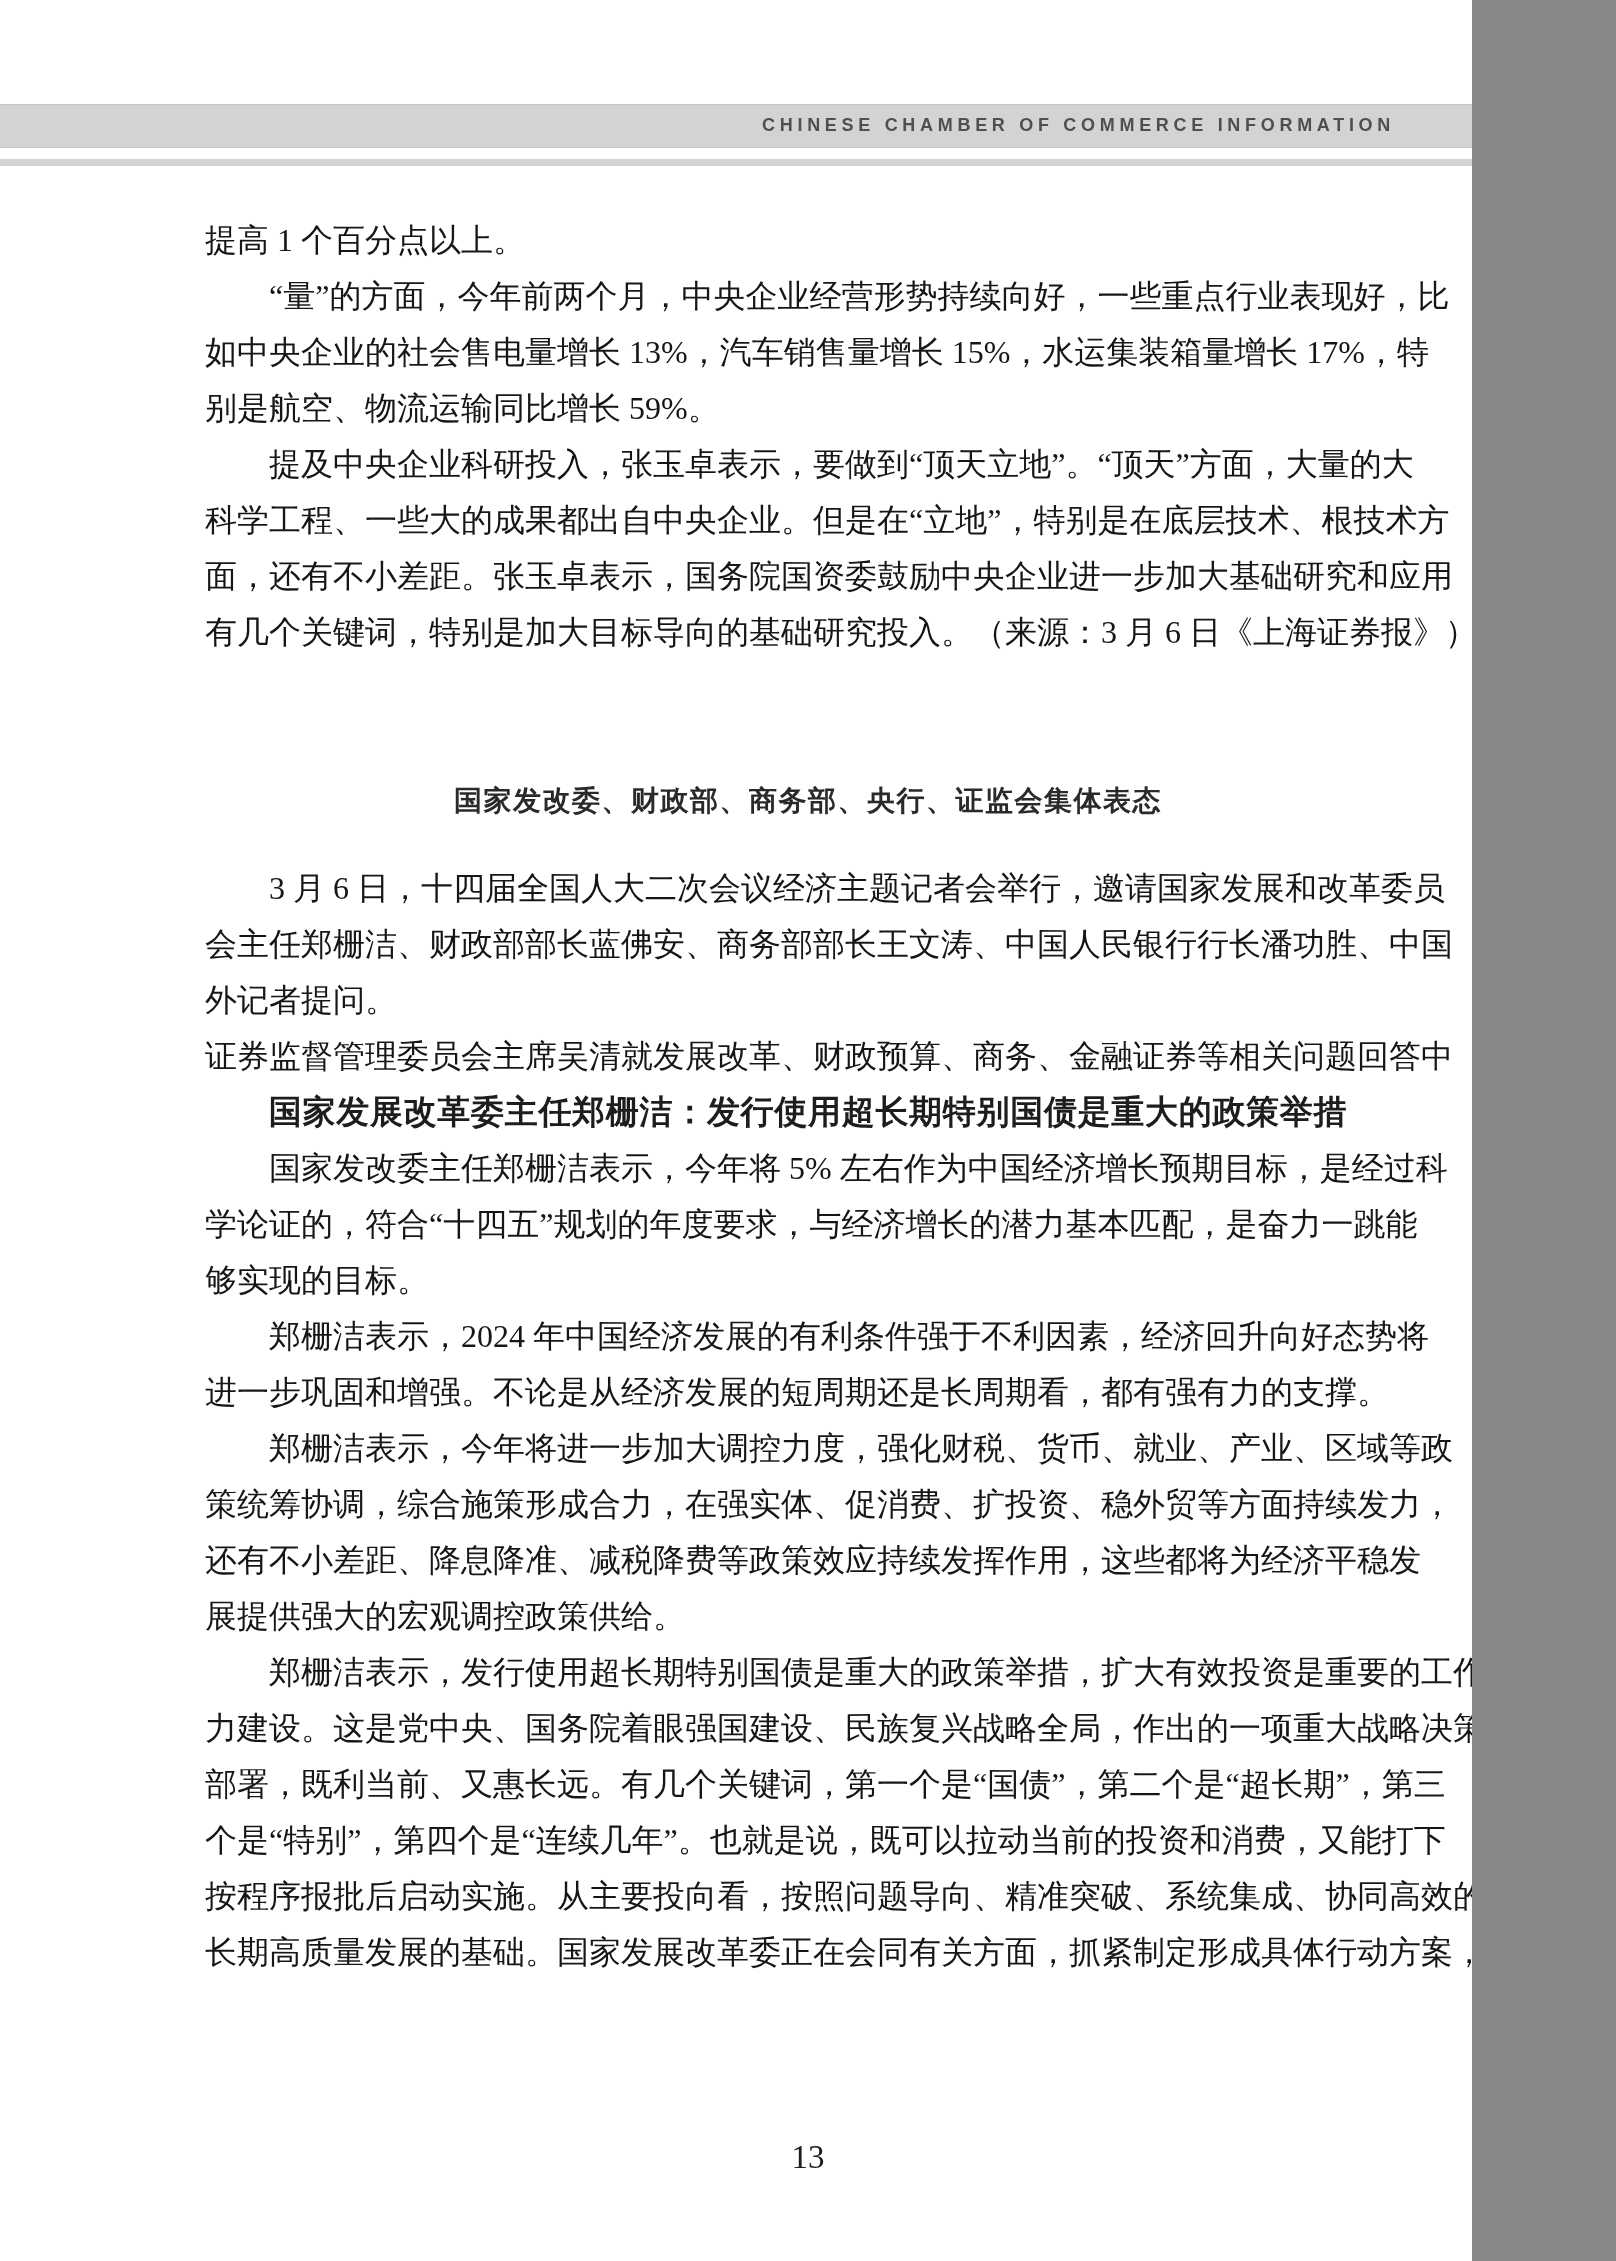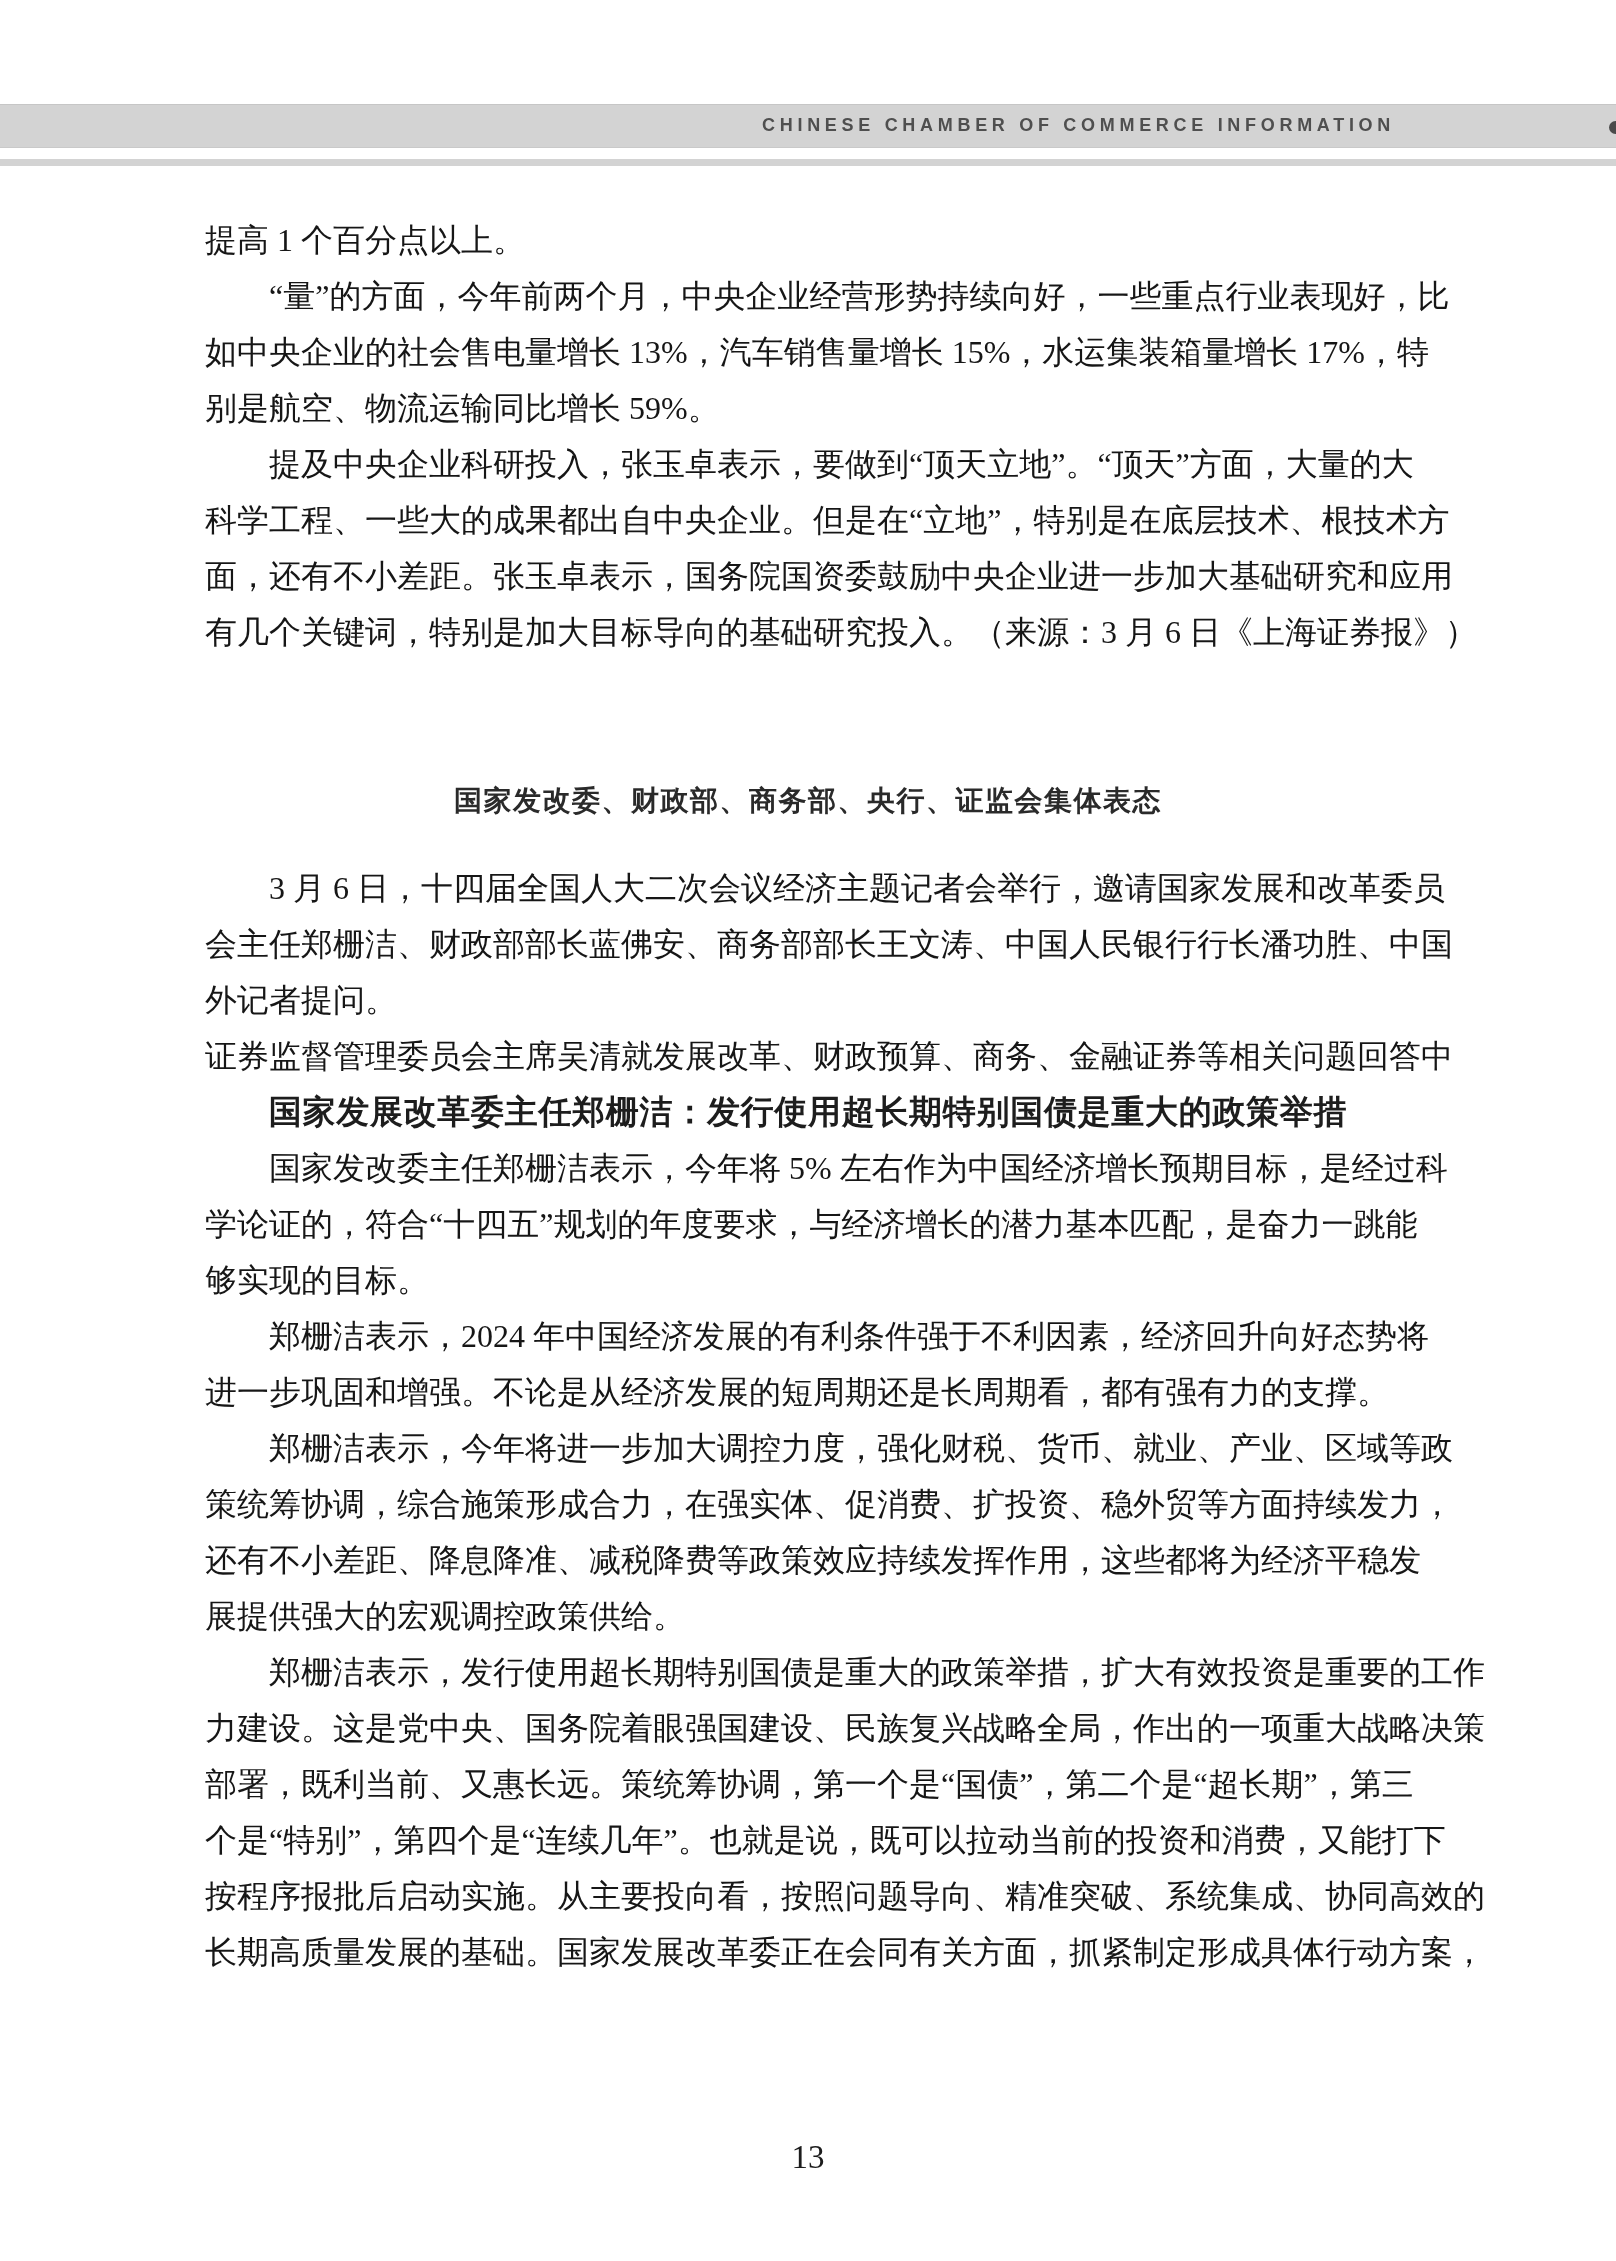--- a/index.html
+++ b/index.html
@@ -1,18 +1,18 @@
 <!DOCTYPE html>
 <html style="font-size:11.6px"><head>
 <meta charset="utf-8">
 <style>
   html,body{margin:0;padding:0;background:#888;}
   #page{
     position:relative;
-    width:1616px;height:2261px;
+    width:1472px;height:2261px;
     background:#ffffff;
     overflow:hidden;
     font-family:"Liberation Serif","DejaVu Serif",serif;
     color:#161616;
   }
   
   .band1{
     position:absolute;left:0;top:104px;width:1616px;height:44px;
     background:#d3d3d3;
     border-top:1.5px solid #c6c6c6;border-bottom:1.5px solid #c9c9c9;
@@ -102,21 +102,21 @@
       <div class="line">学论证的，符合“十四五”规划的年度要求，与经济增长的潜力基本匹配，是奋力一跳能</div>
       <div class="line noj">够实现的目标。</div>
       <div class="line ind">郑栅洁表示，2024 年中国经济发展的有利条件强于不利因素，经济回升向好态势将</div>
       <div class="line noj">进一步巩固和增强。不论是从经济发展的短周期还是长周期看，都有强有力的支撑。</div>
       <div class="line ind">郑栅洁表示，今年将进一步加大调控力度，强化财税、货币、就业、产业、区域等政</div>
       <div class="line">策统筹协调，综合施策形成合力，在强实体、促消费、扩投资、稳外贸等方面持续发力，</div>
       <div class="line">还有不小差距、降息降准、减税降费等政策效应持续发挥作用，这些都将为经济平稳发</div>
       <div class="line noj">展提供强大的宏观调控政策供给。</div>
       <div class="line ind">郑栅洁表示，发行使用超长期特别国债是重大的政策举措，扩大有效投资是重要的工作</div>
       <div class="line">力建设。这是党中央、国务院着眼强国建设、民族复兴战略全局，作出的一项重大战略决策</div>
-      <div class="line">部署，既利当前、又惠长远。策统筹协调，第一个是“国债”，第二个是“超长期”，第三</div>
+      <div class="line">部署，既利当前、又惠长远。有几个关键词，第一个是“国债”，第二个是“超长期”，第三</div>
       <div class="line">个是“特别”，第四个是“连续几年”。也就是说，既可以拉动当前的投资和消费，又能打下</div>
       <div class="line">按程序报批后启动实施。从主要投向看，按照问题导向、精准突破、系统集成、协同高效的</div>
       <div class="line">长期高质量发展的基础。国家发展改革委正在会同有关方面，抓紧制定形成具体行动方案，</div>
     </div>
 
   <div class="pageno">13</div>
 
 </div>
 
 

